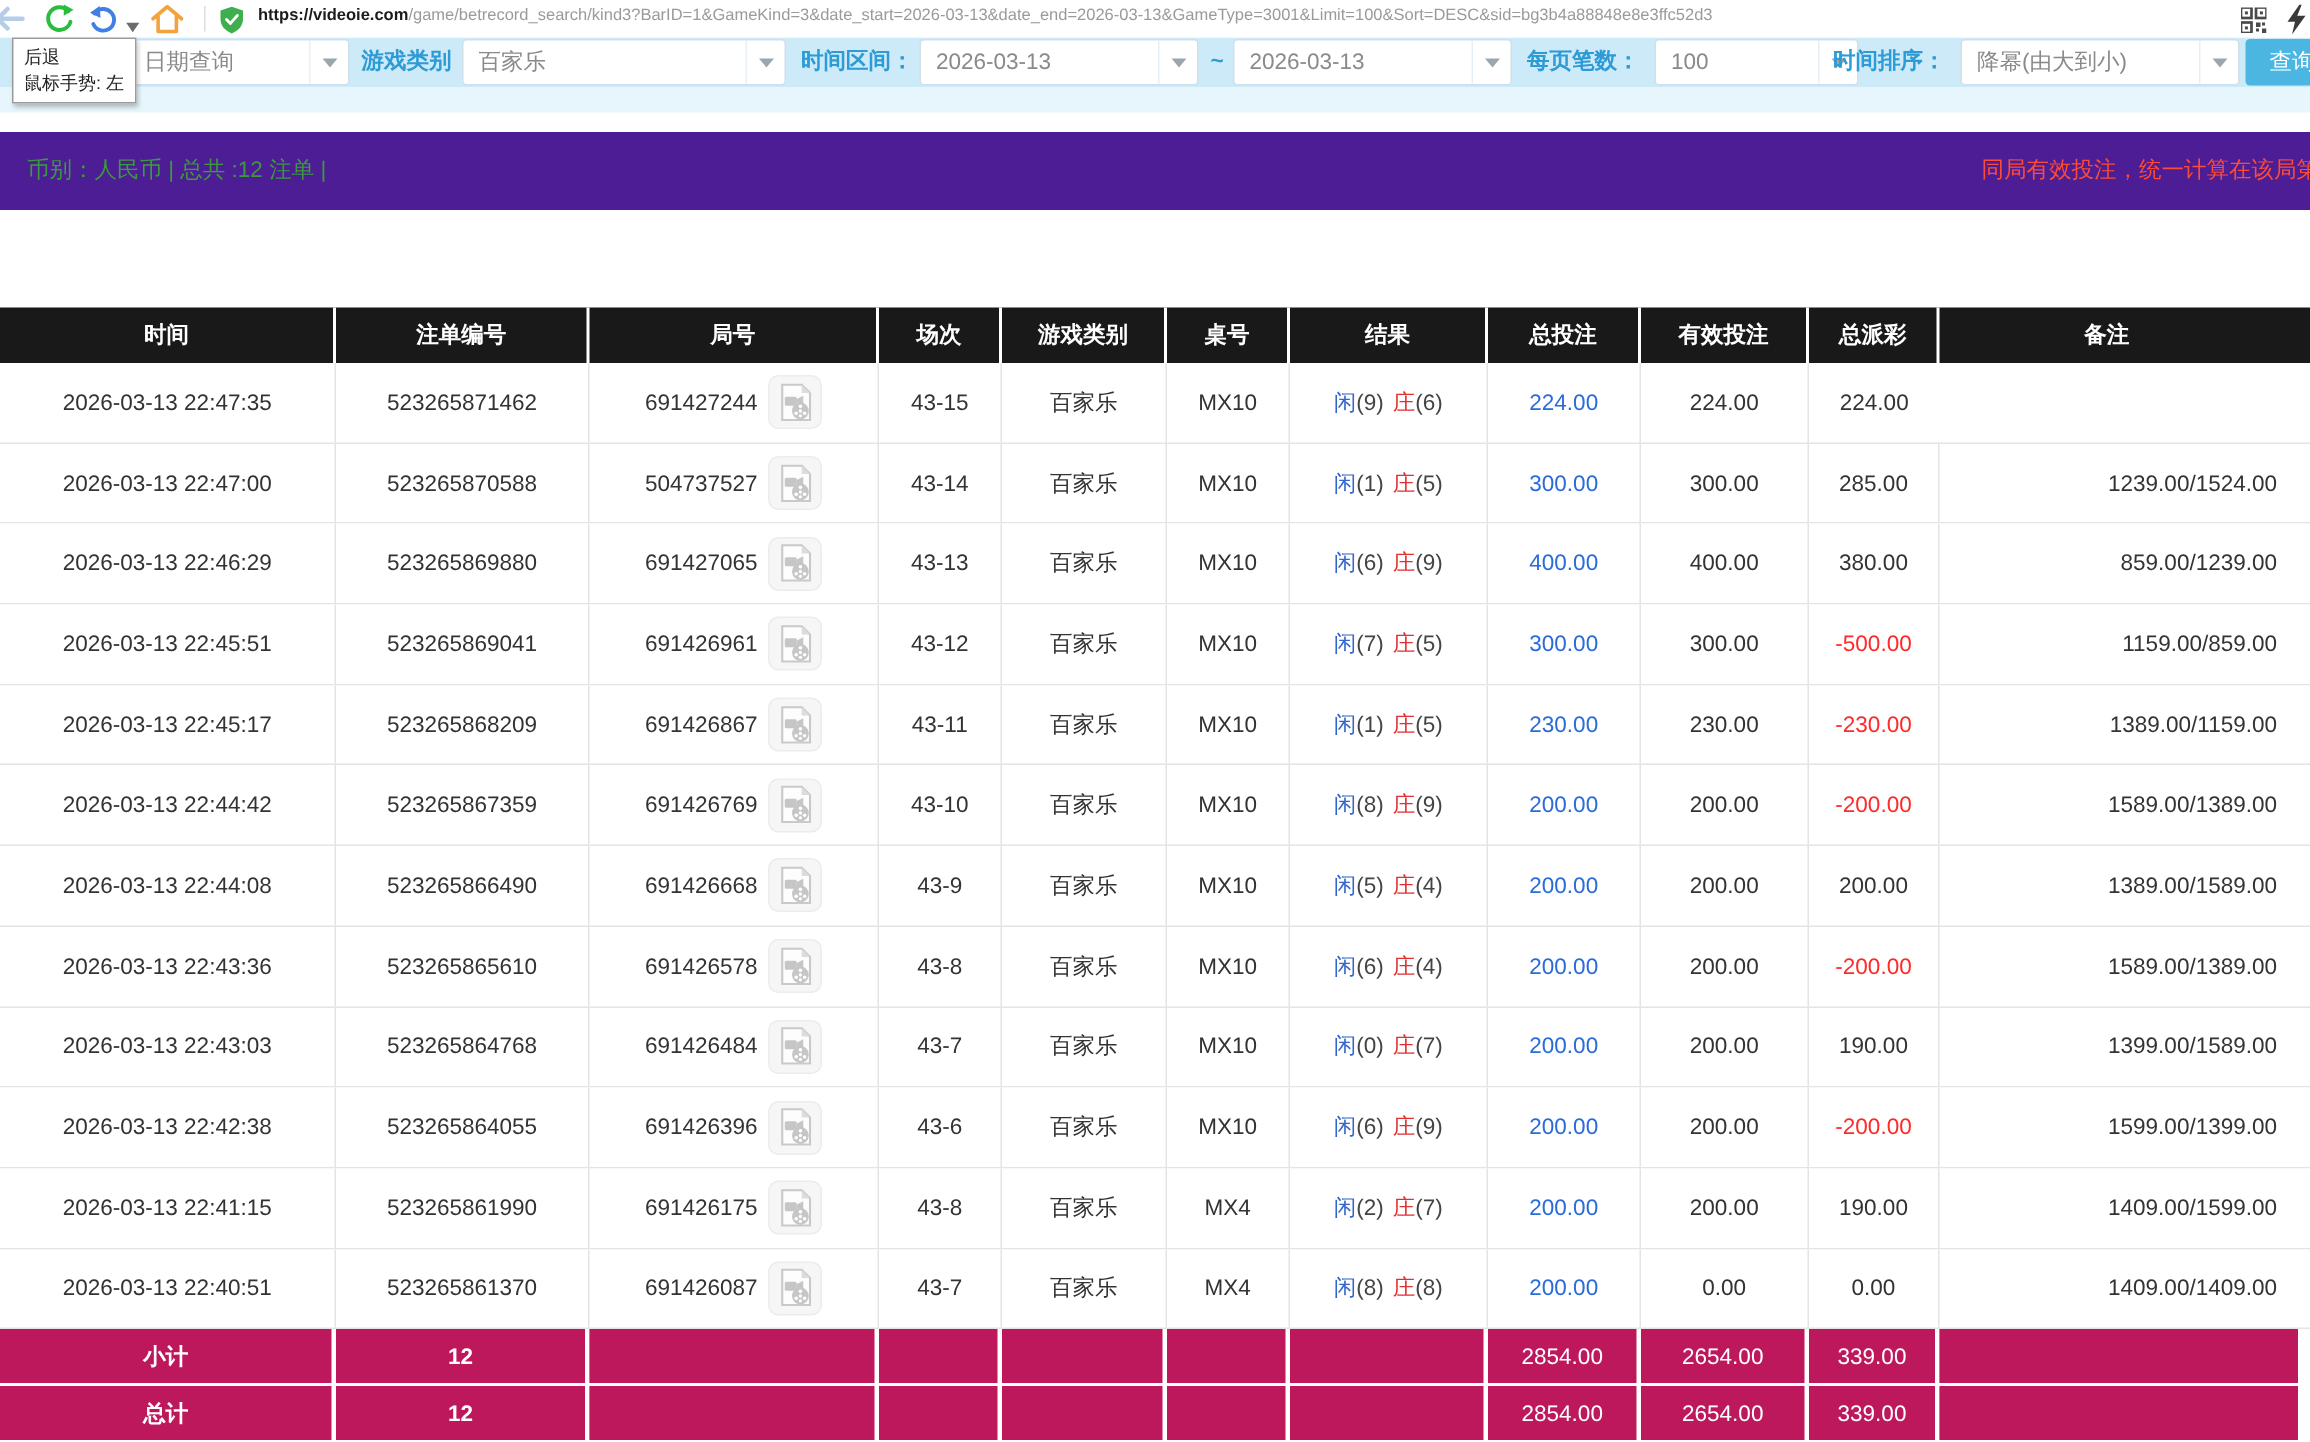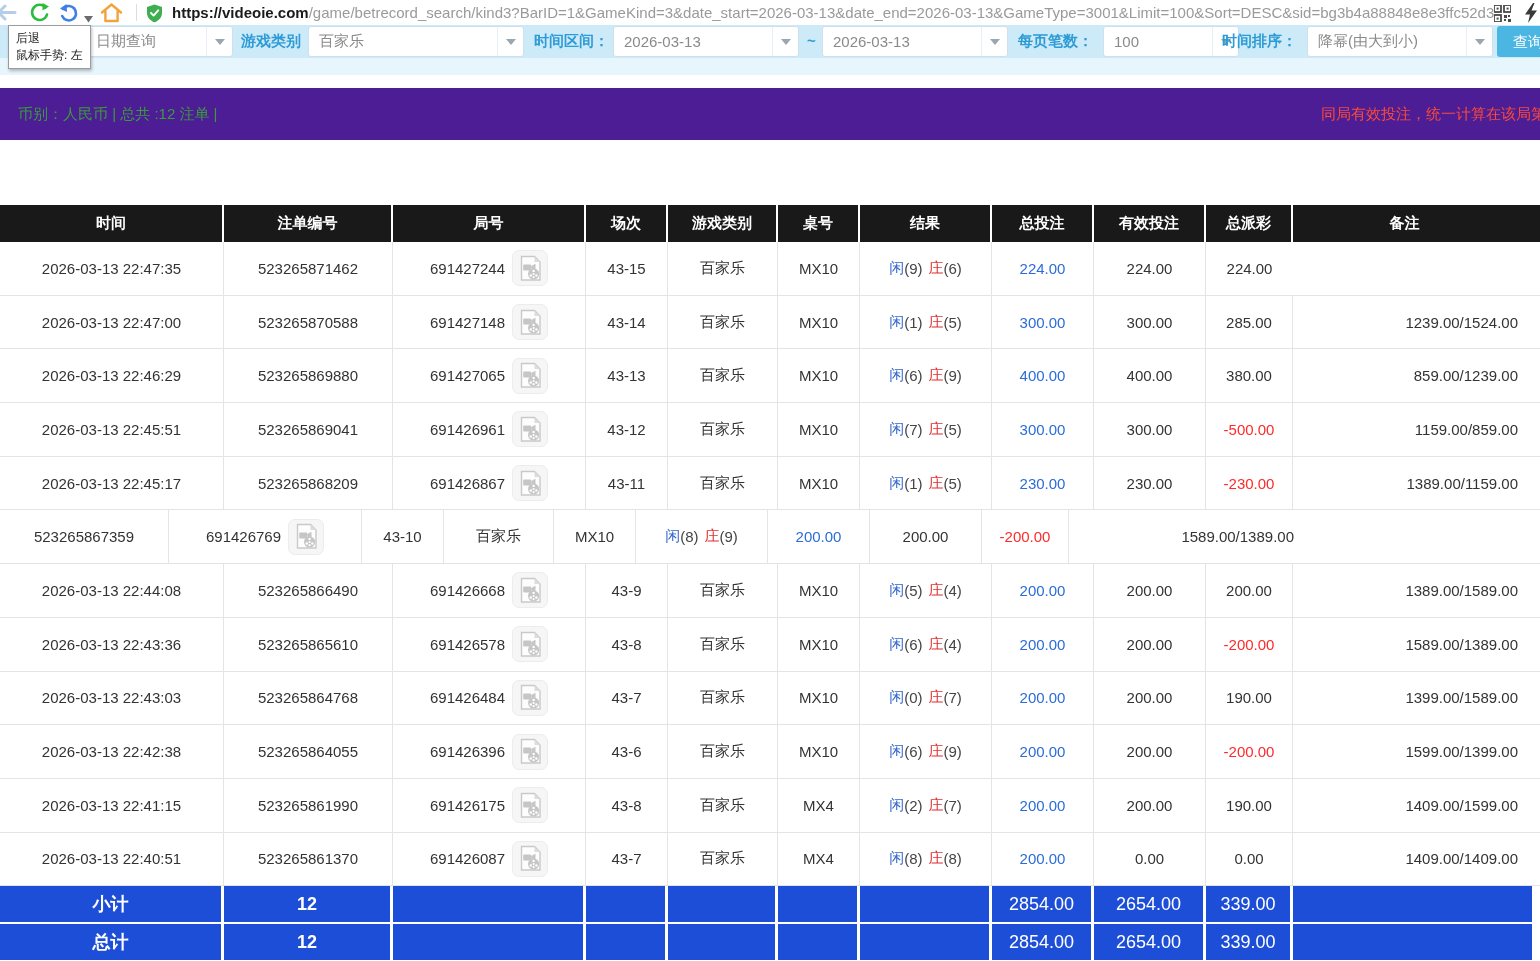--- a/index.html
+++ b/index.html
@@ -5,21 +5,21 @@
   * { margin:0; padding:0; box-sizing:border-box; }
   html,body { width:1540px; height:961px; }
   body {
     position:relative; overflow:hidden; background:#fff;
     font-family:"Liberation Sans","DejaVu Sans",sans-serif; color:#333;
   }
   
   .topbar { position:absolute; top:0; left:0; width:1540px; height:25px; background:#fff; z-index:5; }
   .tb-icon { position:absolute; top:2px; cursor:pointer; }
   .tb-divider { position:absolute; left:136px; top:4px; width:1px; height:17px; background:#ddd; }
-  .url-text { position:absolute; left:172px; top:4px; font-size:15px; white-space:nowrap; cursor:text; }
+  .url-text { position:absolute; left:172px; top:4px; font-size:11px; white-space:nowrap; cursor:text; }
   .url-scheme, .url-domain { color:#1b1b1b; font-weight:bold; }
   .url-path { color:#9a9a9a; }
   
   .tooltip {
     position:absolute; left:8px; top:25px; z-index:20; background:#fff;
     border:1px solid #9b9b9b; box-shadow:1px 2px 3px rgba(0,0,0,.25);
     padding:4px 7px; font-size:12px; color:#222; line-height:17px; white-space:nowrap;
   }
   
   .filterbar { position:absolute; top:25px; left:0; width:1540px; height:33px; background:#cdeaf8; z-index:1; }
@@ -75,21 +75,21 @@
   .rs { color:#444; }
   .vbtn {
     width:36px; height:36px; background:#f6f6f6; border:1px solid #ececec; border-radius:7px;
     display:flex; align-items:center; justify-content:center; cursor:pointer; flex:none;
   }
   
   .frow { display:flex; height:36px; margin-top:0; }
   .frow + .frow { margin-top:2px; }
   .fwrap { margin-top:0; }
   .fc {
-    background:#1d4ed8; color:#fff; font-size:18px; display:flex; align-items:center; justify-content:center;
+    background:#be185d; color:#fff; font-size:15px; display:flex; align-items:center; justify-content:center;
     border-right:3px solid #fff; height:100%;
   }
   .fc:last-child { border-right:none; }
   .fc.bold { font-weight:bold; }
 </style>
 </head>
 <body>
 
 <div class="topbar">
   <span class="tb-icon" style="left:-8px;">
@@ -257,21 +257,21 @@
           <div class="rs">(6)</div>
         </div>
         <div class="c c-total blue">224.00</div>
         <div class="c c-valid">224.00</div>
         <div class="c c-pay">224.00</div>
       </div>
       <div class="trow">
         <div class="c c-time">2026-03-13 22:47:00</div>
         <div class="c c-bet">523265870588</div>
         <div class="c c-round">
-          <div class="round-num">691427148</div>
+          <div class="round-num">504737527</div>
           <div class="vbtn">
             <svg width="23" height="27" viewBox="0 0 23 27">
     <path d="M2.5 1.5 h13 l5.5 5.5 v18 h-18.5 z" fill="#fdfdfd" stroke="#c9c9c9" stroke-width="1.4"></path>
     <path d="M15.5 1.5 l5.5 5.5 h-5.5 z" fill="#dcdcdc"></path>
     <rect x="4.2" y="9.5" width="8" height="6" rx="1" fill="#c6c6c6"></rect>
     <path d="M12.2 11 l4.3-2.2 v7 l-4.3-2.2 z" fill="#c6c6c6"></path>
     <circle cx="14.6" cy="19" r="5.6" fill="#c6c6c6"></circle>
     <circle cx="14.6" cy="19" r="1.1" fill="#fff"></circle>
     <circle cx="14.6" cy="15.9" r="1.2" fill="#fff"></circle>
     <circle cx="11.8" cy="20.5" r="1.2" fill="#fff"></circle>
@@ -390,20 +390,21 @@
           <div class="rs">(1)</div>
           <div class="rb">庄</div>
           <div class="rs">(5)</div>
         </div>
         <div class="c c-total blue">230.00</div>
         <div class="c c-valid">230.00</div>
         <div class="c c-pay neg">-230.00</div>
         <div class="c c-remark">1389.00/1159.00</div>
       </div>
       <div class="trow">
+        <div class="c c-time">2026-03-13 22:44:42</div>
         <div class="c c-bet">523265867359</div>
         <div class="c c-round">
           <div class="round-num">691426769</div>
           <div class="vbtn">
             <svg width="23" height="27" viewBox="0 0 23 27">
     <path d="M2.5 1.5 h13 l5.5 5.5 v18 h-18.5 z" fill="#fdfdfd" stroke="#c9c9c9" stroke-width="1.4"></path>
     <path d="M15.5 1.5 l5.5 5.5 h-5.5 z" fill="#dcdcdc"></path>
     <rect x="4.2" y="9.5" width="8" height="6" rx="1" fill="#c6c6c6"></rect>
     <path d="M12.2 11 l4.3-2.2 v7 l-4.3-2.2 z" fill="#c6c6c6"></path>
     <circle cx="14.6" cy="19" r="5.6" fill="#c6c6c6"></circle>

